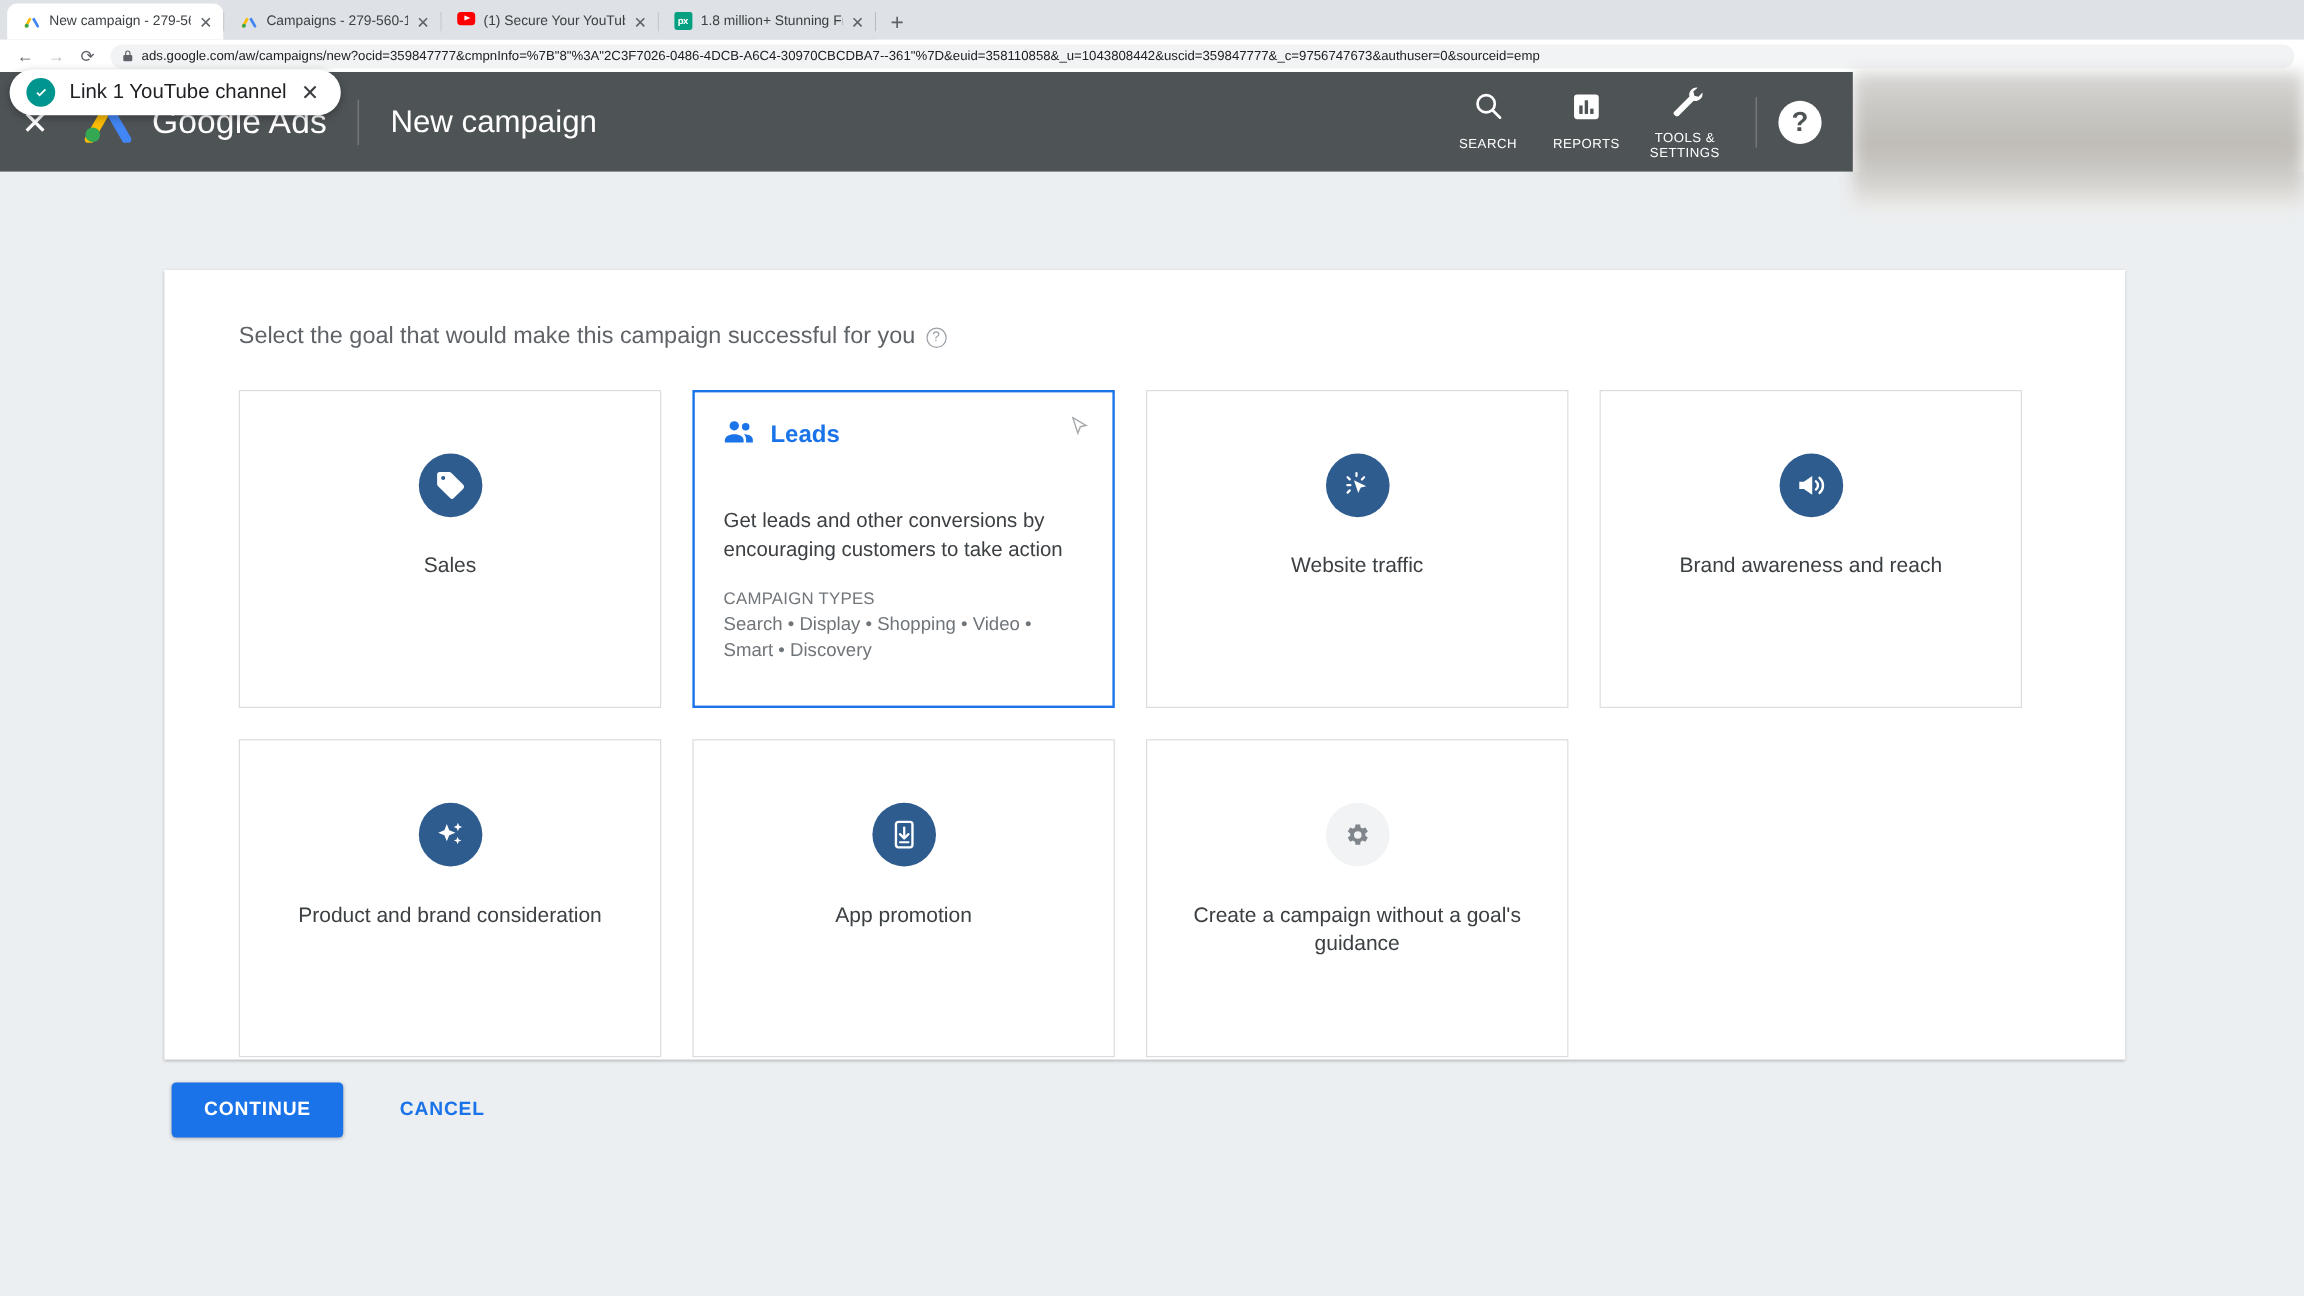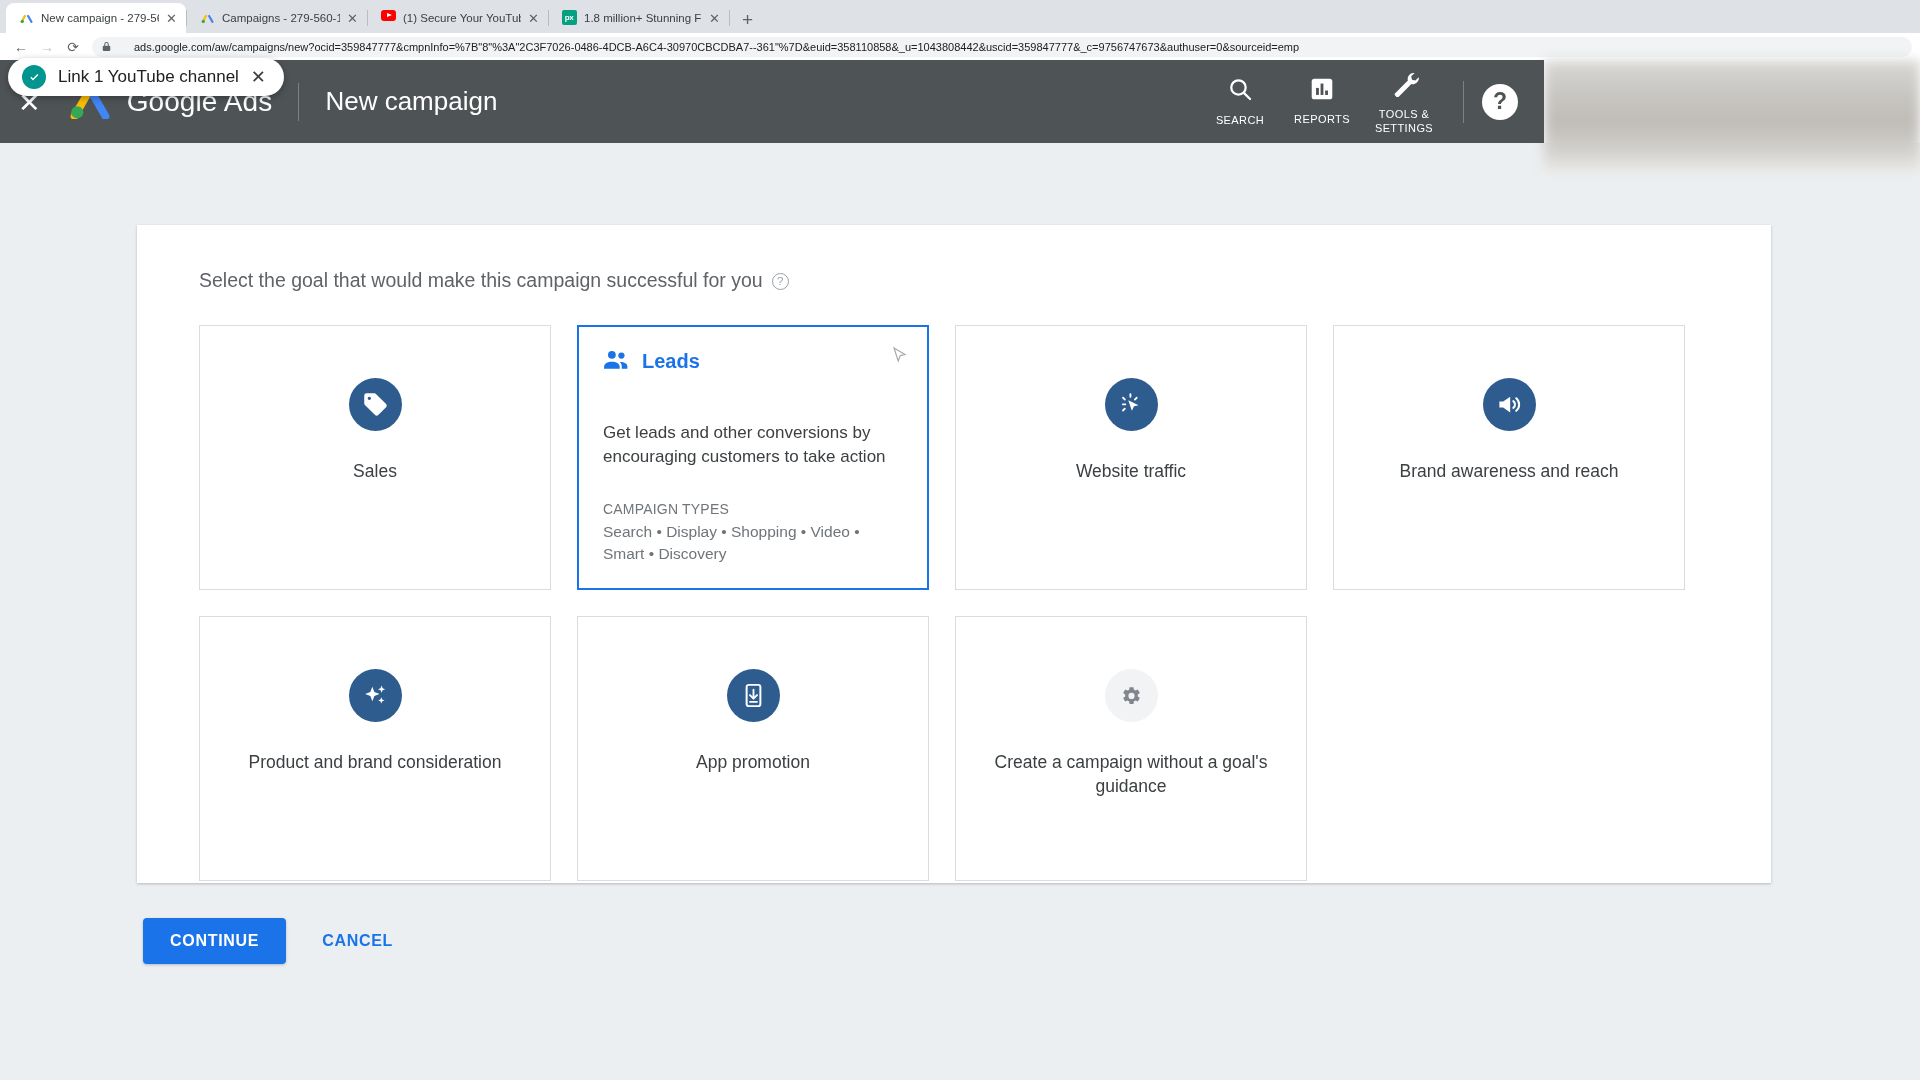--- a/index.html
+++ b/index.html
@@ -125,21 +125,21 @@
   }
   .nav-btn.disabled { color: #bdc1c6; }
   .omnibox {
     flex: 1;
     height: 20px;
     background: #f1f3f4;
     border-radius: 10px;
     display: flex;
     align-items: center;
     padding: 0 10px;
-    gap: 23px;
+    gap: 7px;
     margin-left: 6px;
     overflow: hidden;
   }
   .lock-icon {
     flex: 0 0 auto;
     display: flex;
     align-items: center;
   }
   .url-text {
     font-size: 11px;
@@ -381,21 +381,21 @@
     color: #1a73e8;
     font-weight: 700;
   }
   .sel-desc {
     margin-top: 47px;
     font-size: 17px;
     color: #3c4043;
     line-height: 1.42;
   }
   .sel-types-label {
-    margin-top: 32px;
+    margin-top: 20px;
     font-size: 14px;
     color: #70757a;
     letter-spacing: 0.2px;
   }
   .sel-types {
     margin-top: 4px;
     font-size: 15.5px;
     color: #70757a;
     line-height: 1.42;
   }
@@ -403,25 +403,25 @@
     position: absolute;
     right: 20px;
     top: 20px;
     width: 14px; height: 16px;
     opacity: 0.55;
   }
 
   
   .actions {
     position: absolute;
-    top: 775px;
+    top: 759px;
     left: 143px;
     display: flex;
     align-items: flex-end;
-    gap: 28px;
+    gap: 39px;
   }
   .btn-primary {
     background: #1a73e8;
     color: #ffffff;
     font-size: 16px;
     font-weight: 600;
     letter-spacing: 0.7px;
     padding: 14px 27px;
     border: none;
     border-radius: 4px;

